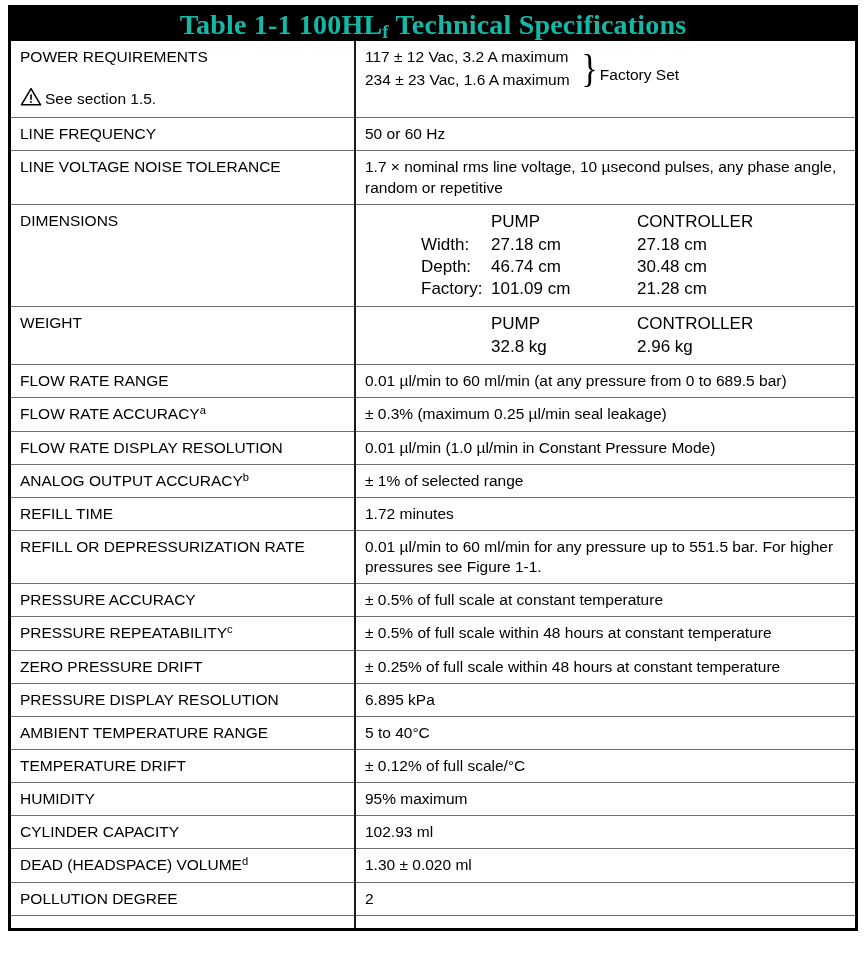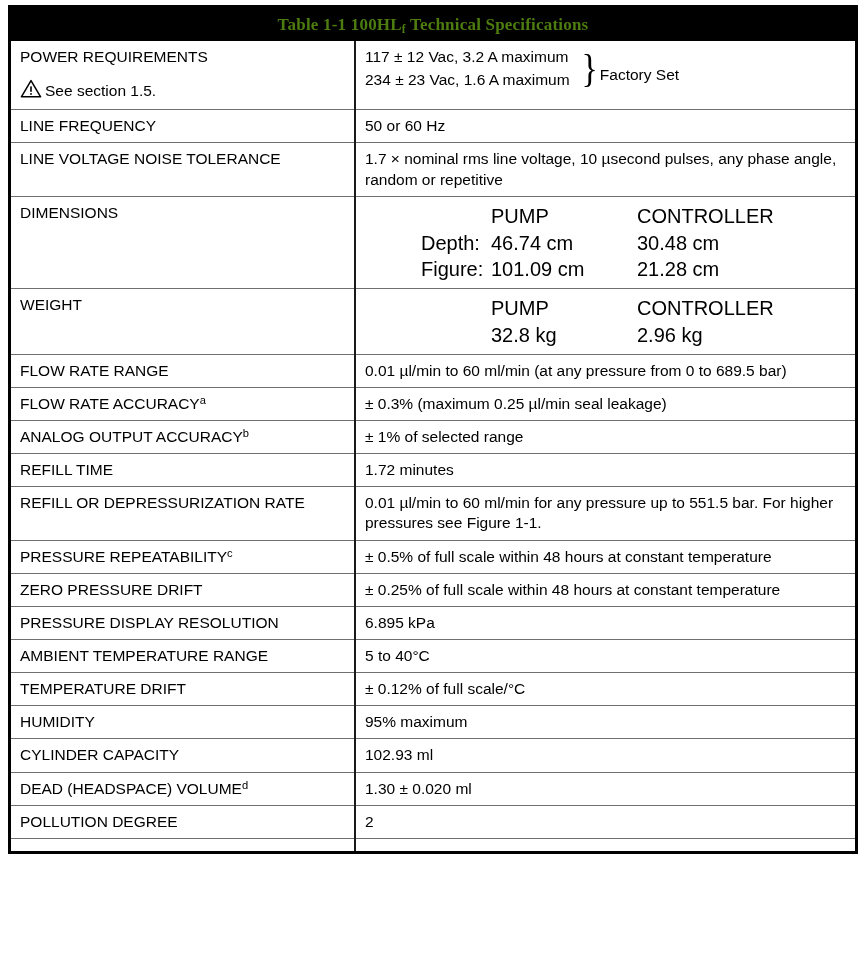--- a/index.html
+++ b/index.html
@@ -20,25 +20,25 @@
     top: 5px;
     width: 850px;
     box-sizing: border-box;
     border: 3px solid #000000;
     background: #ffffff;
   }
 
   
   .title-bar {
     background: #000000;
-    color: #4d7c0f;
+    color: #14b8a6;
     text-align: center;
     font-family: "Liberation Serif", serif;
     font-weight: bold;
-    font-size: 17px;
+    font-size: 28px;
     letter-spacing: 0.2px;
     height: 33px;
     line-height: 33px;
     overflow: hidden;
     white-space: nowrap;
   }
   .title-bar sub {
     font-size: 0.68em;
     vertical-align: -0.22em;
     line-height: 0;
@@ -79,21 +79,21 @@
     vertical-align: 0.42em;
     line-height: 0;
   }
 
   
   .power-row td { padding-top: 7px; padding-bottom: 8px; }
   .power-label-line2 {
     display: flex;
     align-items: center;
     gap: 3px;
-    margin-top: 12px;
+    margin-top: 20px;
   }
   .warn-icon { display: block; flex: 0 0 auto; }
 
   .power-value {
     display: flex;
     align-items: center;
   }
   .power-lines { white-space: nowrap; }
   .power-lines div + div { margin-top: 3px; }
   .brace {
@@ -104,21 +104,21 @@
     font-weight: 400;
     transform: scaleX(0.85);
     display: inline-block;
   }
   .brace-label { white-space: nowrap; align-self: flex-end; padding-bottom: 5px; }
 
   
   table.subgrid {
     border-collapse: collapse;
     border: none;
-    font-size: 20px;
+    font-size: 17px;
     line-height: 1.32;
   }
   table.subgrid td {
     border: none;
     padding: 0 0 0 0;
     vertical-align: top;
     white-space: nowrap;
   }
   table.subgrid td.k { width: 66px; padding-right: 4px; }
   table.subgrid td.c1 { width: 146px; }
@@ -173,26 +173,31 @@
           <td class="value">
             <div class="dim-indent">
               <table class="subgrid">
                 <tbody>
                   <tr>
                     <td class="k hdr"></td>
                     <td class="c1 hdr">PUMP</td>
                     <td class="c2 hdr">CONTROLLER</td>
                   </tr>
                   <tr>
+                    <td class="k">Width:</td>
+                    <td class="c1">27.18 cm</td>
+                    <td class="c2">27.18 cm</td>
+                  </tr>
+                  <tr>
                     <td class="k">Depth:</td>
                     <td class="c1">46.74 cm</td>
                     <td class="c2">30.48 cm</td>
                   </tr>
                   <tr>
-                    <td class="k">Figure:</td>
+                    <td class="k">Factory:</td>
                     <td class="c1">101.09 cm</td>
                     <td class="c2">21.28 cm</td>
                   </tr>
                 </tbody>
               </table>
             </div>
           </td>
         </tr>
         <tr>
           <td class="label"><span>WEIGHT</span></td>
@@ -217,32 +222,40 @@
         </tr>
         <tr>
           <td class="label"><span>FLOW RATE RANGE</span></td>
           <td class="value"><span>0.01 µl/min to 60 ml/min (at any pressure from 0 to 689.5 bar)</span></td>
         </tr>
         <tr>
           <td class="label"><span>FLOW RATE ACCURACY</span><sup class="fn">a</sup></td>
           <td class="value"><span>± 0.3% (maximum 0.25 µl/min seal leakage)</span></td>
         </tr>
         <tr>
+          <td class="label"><span>FLOW RATE DISPLAY RESOLUTION</span></td>
+          <td class="value"><span>0.01 µl/min (1.0 µl/min in Constant Pressure Mode)</span></td>
+        </tr>
+        <tr>
           <td class="label"><span>ANALOG OUTPUT ACCURACY</span><sup class="fn">b</sup></td>
           <td class="value"><span>± 1% of selected range</span></td>
         </tr>
         <tr>
           <td class="label"><span>REFILL TIME</span></td>
           <td class="value"><span>1.72 minutes</span></td>
         </tr>
         <tr>
           <td class="label"><span>REFILL OR DEPRESSURIZATION RATE</span></td>
           <td class="value"><span>0.01 µl/min to 60 ml/min for any pressure up to 551.5 bar. For higher pressures see Figure 1-1.</span></td>
         </tr>
         <tr>
+          <td class="label"><span>PRESSURE ACCURACY</span></td>
+          <td class="value"><span>± 0.5% of full scale at constant temperature</span></td>
+        </tr>
+        <tr>
           <td class="label"><span>PRESSURE REPEATABILITY</span><sup class="fn">c</sup></td>
           <td class="value"><span>± 0.5% of full scale within 48 hours at constant temperature</span></td>
         </tr>
         <tr>
           <td class="label"><span>ZERO PRESSURE DRIFT</span></td>
           <td class="value"><span>± 0.25% of full scale within 48 hours at constant temperature</span></td>
         </tr>
         <tr>
           <td class="label"><span>PRESSURE DISPLAY RESOLUTION</span></td>
           <td class="value"><span>6.895 kPa</span></td>

